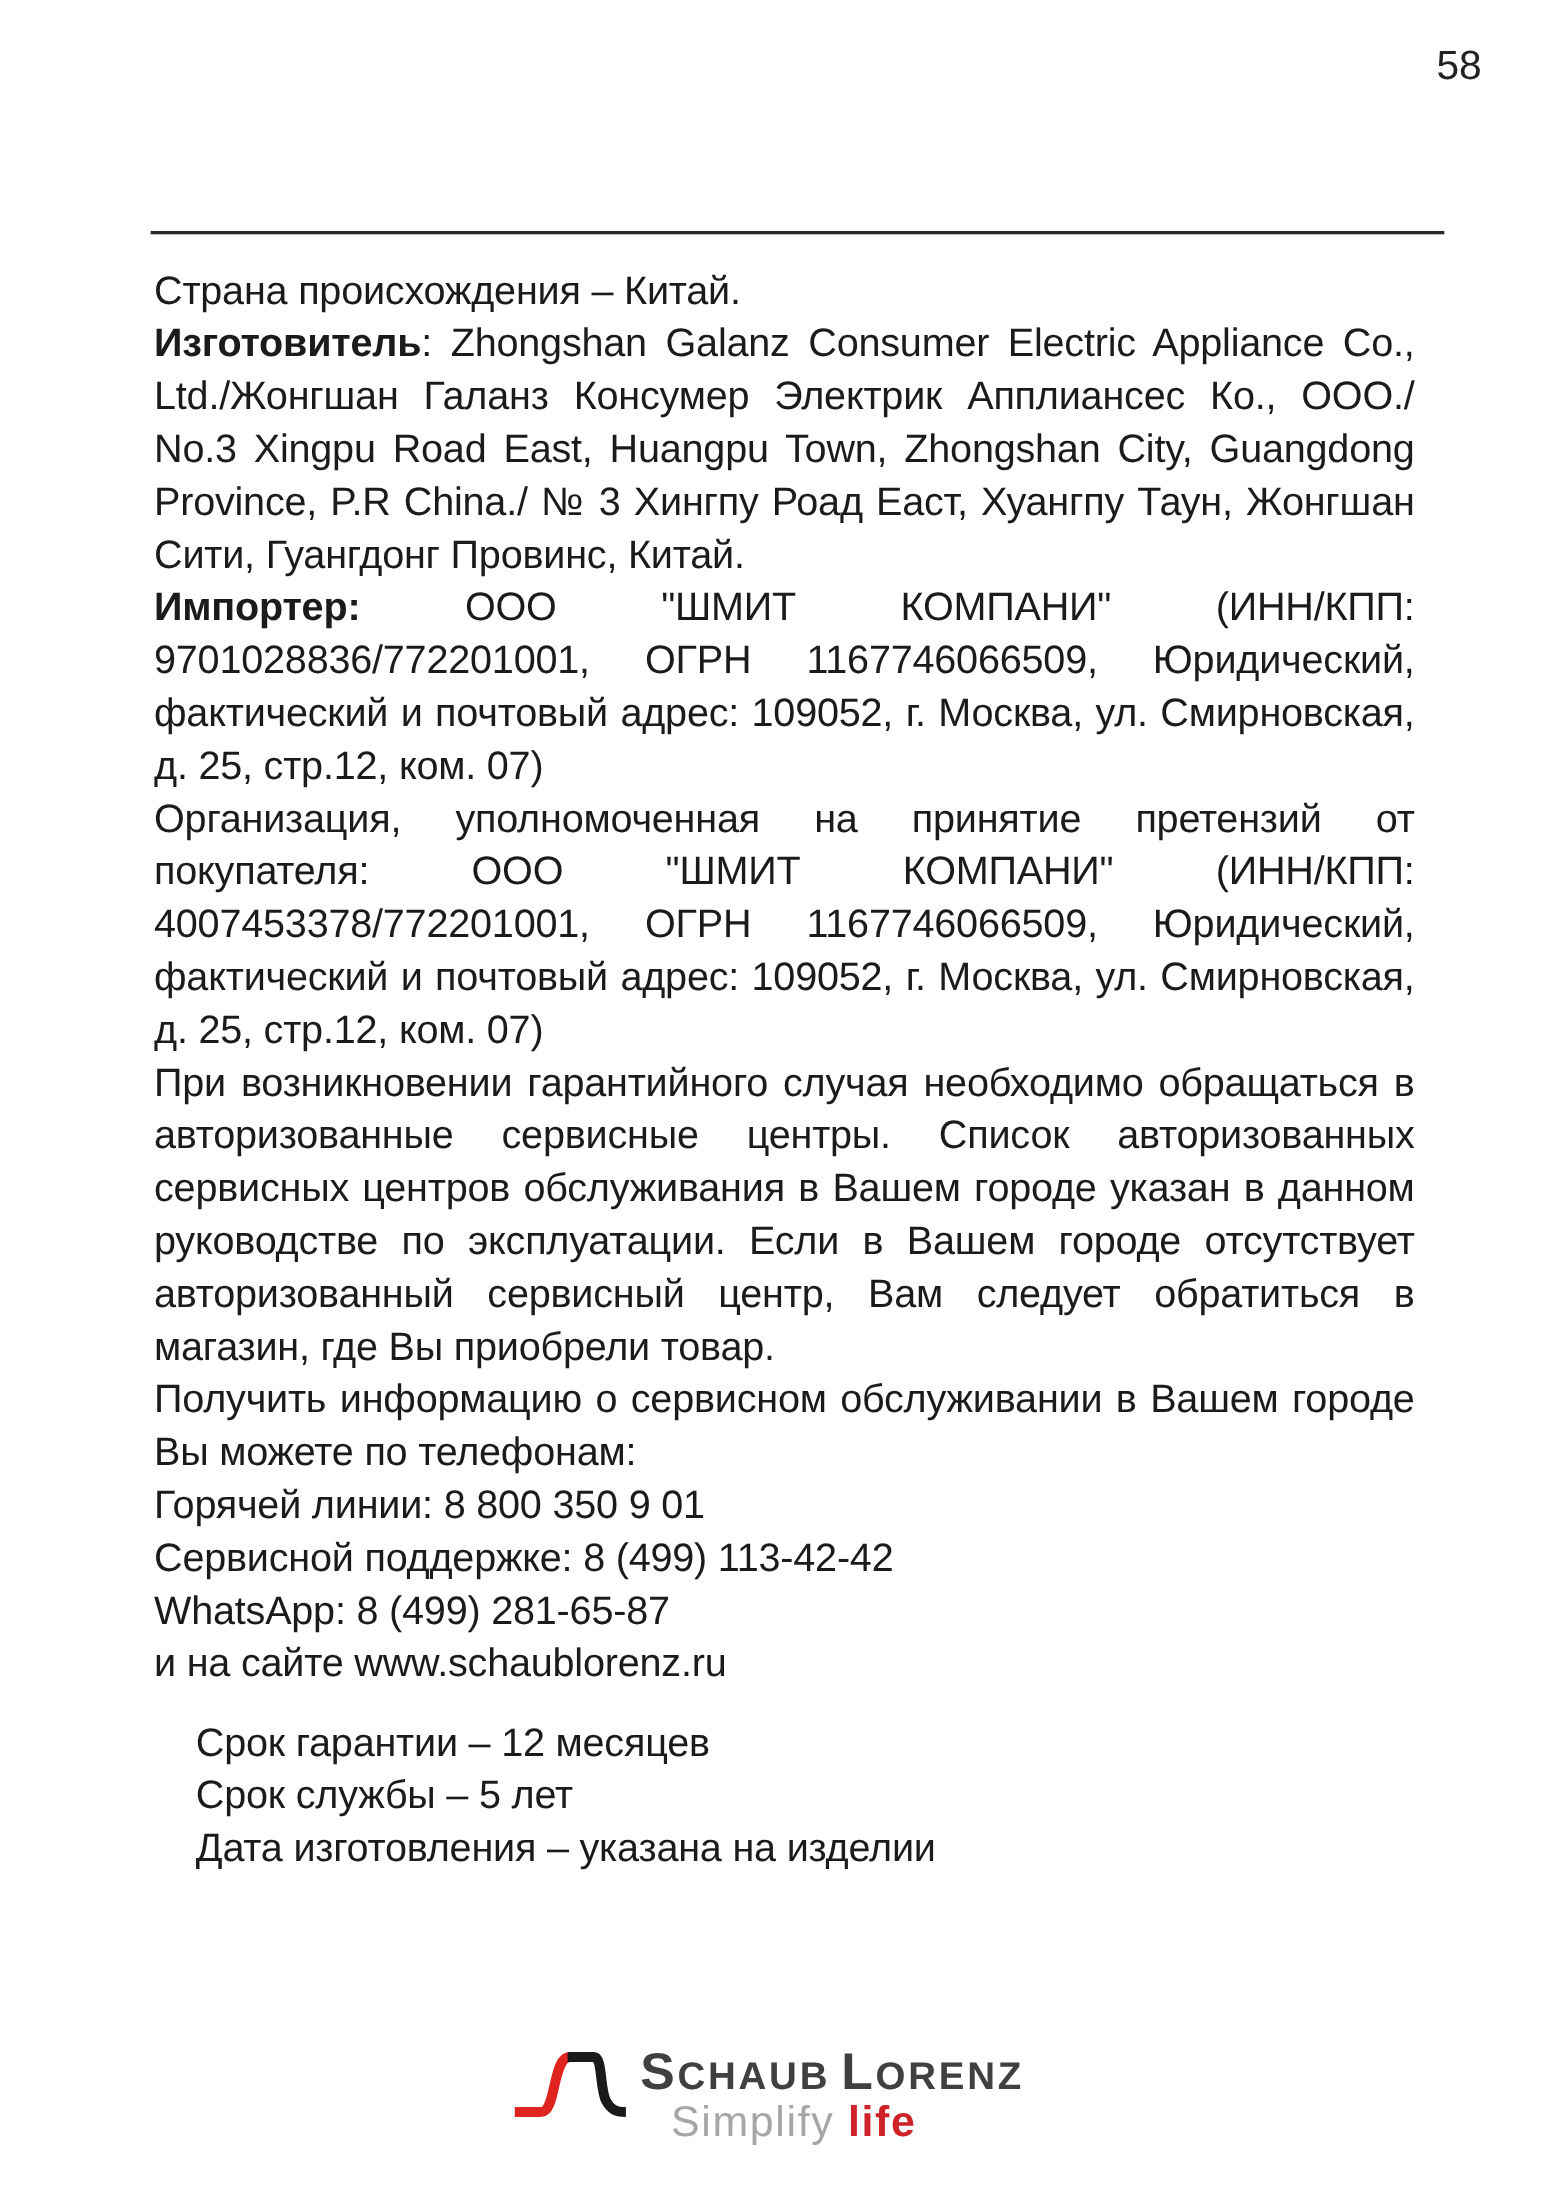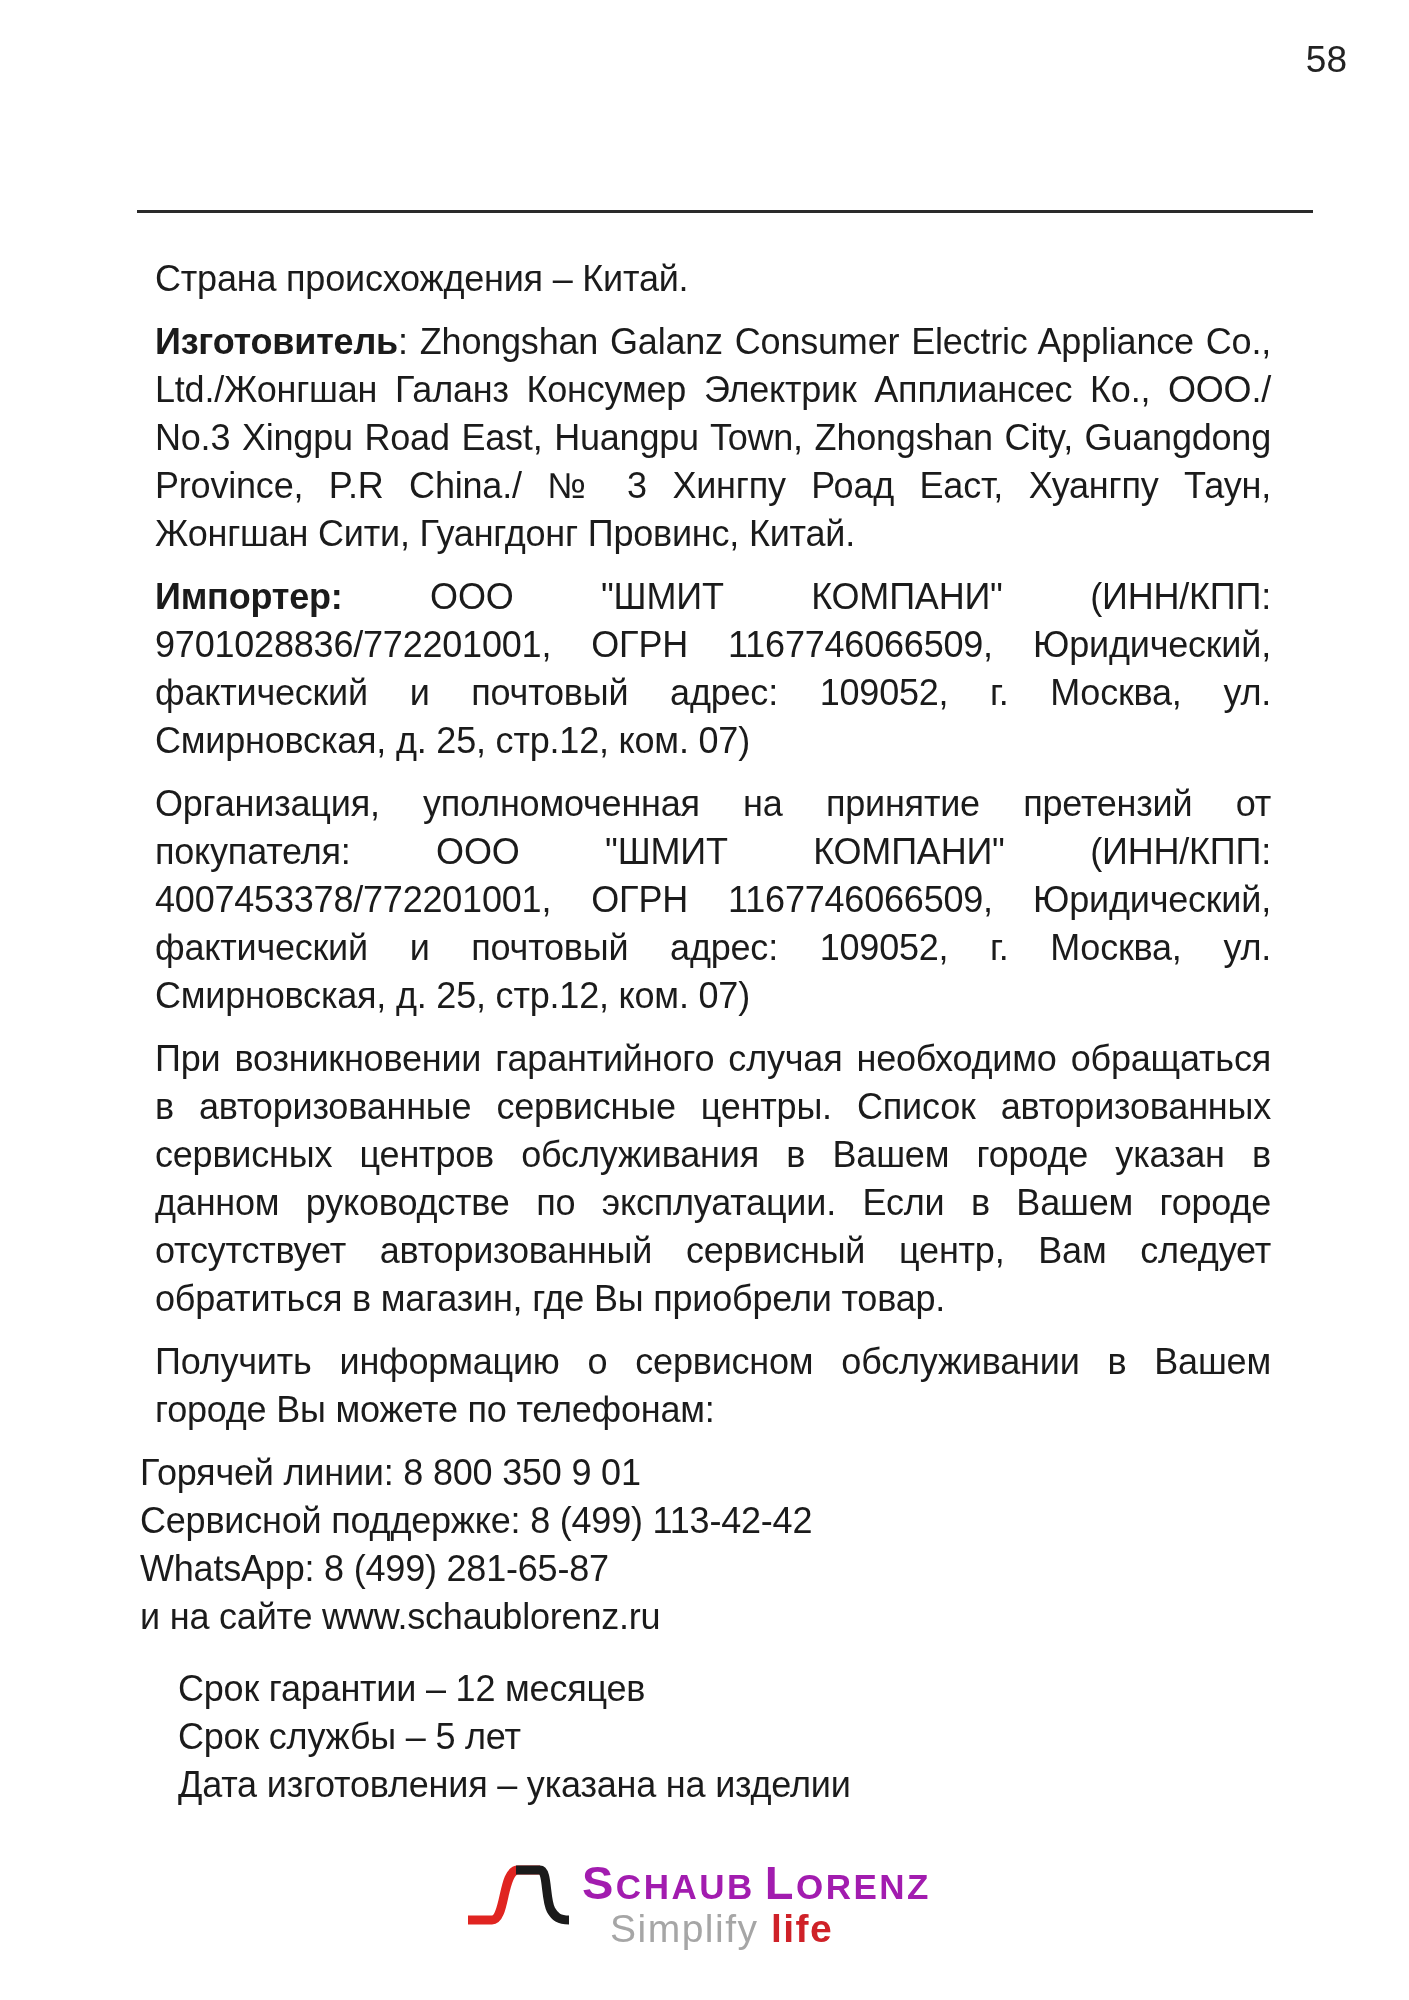--- a/index.html
+++ b/index.html
@@ -30,21 +30,21 @@
   }
   .content {
     position: absolute;
     left: 140px;
     top: 240px;
     width: 1146px;
     font-size: 36px;
     line-height: 48px;
     letter-spacing: -0.2px;
   }
-  .content p { margin: 15px; text-align: justify; }
+  .content p { margin: 0; text-align: justify; }
   .content p.single { text-align: left; }
   .p-origin      { margin-top: 16px; }
   .p-manuf       { margin-top: 13px; }
   .p-importer    { margin-top: 40px; }
   .p-claims      { margin-top: 31px; }
   .p-warranty    { margin-top: 24px; }
   .p-service     { margin-top: 20px; }
   .p-terms       { margin-top: 24px; margin-left: 38px; }
   .line { text-align: left; }
   .bold { font-weight: bold; }
@@ -53,21 +53,21 @@
     position: absolute;
     left: 466px;
     top: 1860px;
     display: flex;
     align-items: flex-start;
   }
   .logo-mark { margin-right: 12px; margin-top: 3px; }
   .logo-text { display: flex; flex-direction: column; }
   .brand {
     font-weight: bold;
-    color: #a21caf;
+    color: #404040;
     font-size: 35px;
     line-height: 46px;
     letter-spacing: 2.5px;
     white-space: nowrap;
   }
   .brand .cap { font-size: 47px; }
   .brand .word-gap { display: inline-block; width: 10px; }
   .tagline {
     font-size: 39px;
     line-height: 34px;

